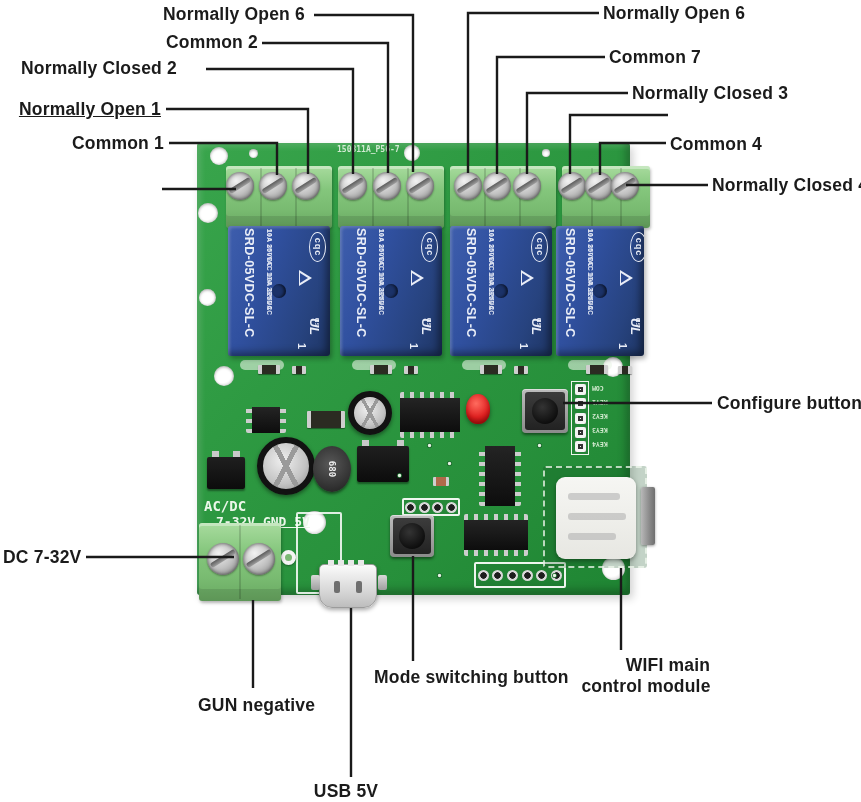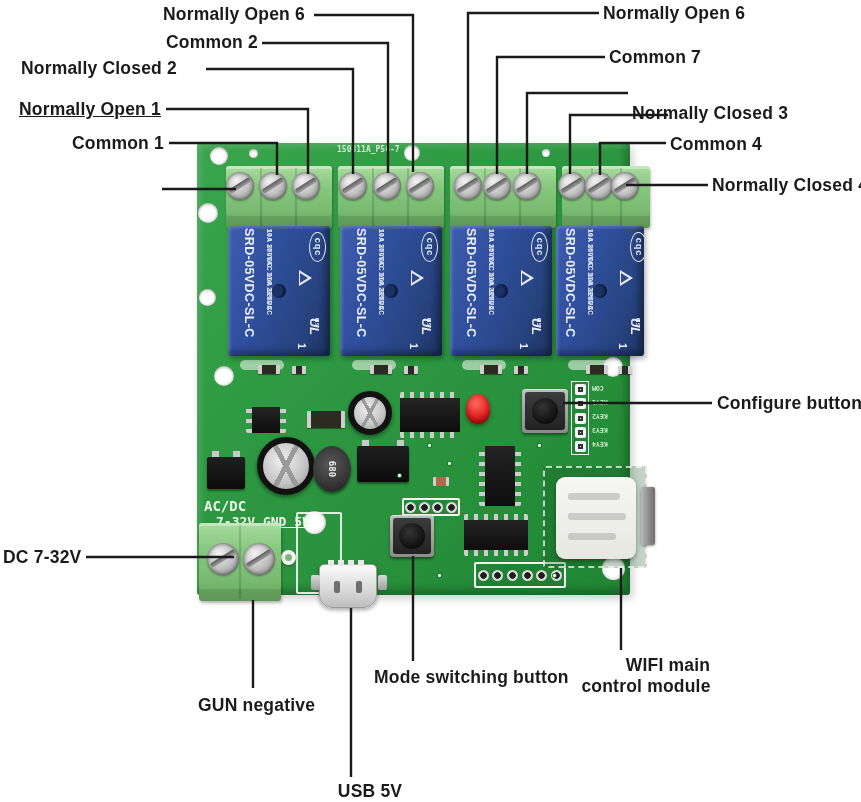--- a/index.html
+++ b/index.html
@@ -344,23 +344,23 @@
     <polyline points="351,608 351,777"></polyline>
   </svg>
 
   <div class="lbl" style="right:556px;top:4px;">Normally Open 6</div>
   <div class="lbl" style="right:603px;top:32px;">Common 2</div>
   <div class="lbl" style="right:684px;top:58px;">Normally Closed 2</div>
   <div class="lbl" style="right:700px;top:99px;text-decoration:underline;">Normally Open 1</div>
   <div class="lbl" style="right:697px;top:133px;">Common 1</div>
   <div class="lbl" style="left:603px;top:3px;">Normally Open 6</div>
   <div class="lbl" style="left:609px;top:47px;">Common 7</div>
-  <div class="lbl" style="left:632px;top:83px;margin-top:20px;">Normally Closed 3</div>
+  <div class="lbl" style="left:632px;top:83px;">Normally Closed 3</div>
   <div class="lbl" style="left:670px;top:134px;">Common 4</div>
   <div class="lbl" style="left:712px;top:175px;">Normally Closed 4</div>
   <div class="lbl" style="left:717px;top:393px;">Configure button</div>
   <div class="lbl" style="left:3px;top:547px;">DC 7-32V</div>
   <div class="lbl" style="left:198px;top:695px;">GUN negative</div>
   <div class="lbl" style="left:374px;top:667px;">Mode switching button</div>
   <div class="lbl center" style="left:668px;top:655px;">WIFI main</div>
   <div class="lbl center" style="left:646px;top:676px;">control module</div>
-  <div class="lbl center" style="left:370px;top:781px;">USB 5V</div>
+  <div class="lbl center" style="left:346px;top:781px;">USB 5V</div>
 </div>
 
 </body></html>

